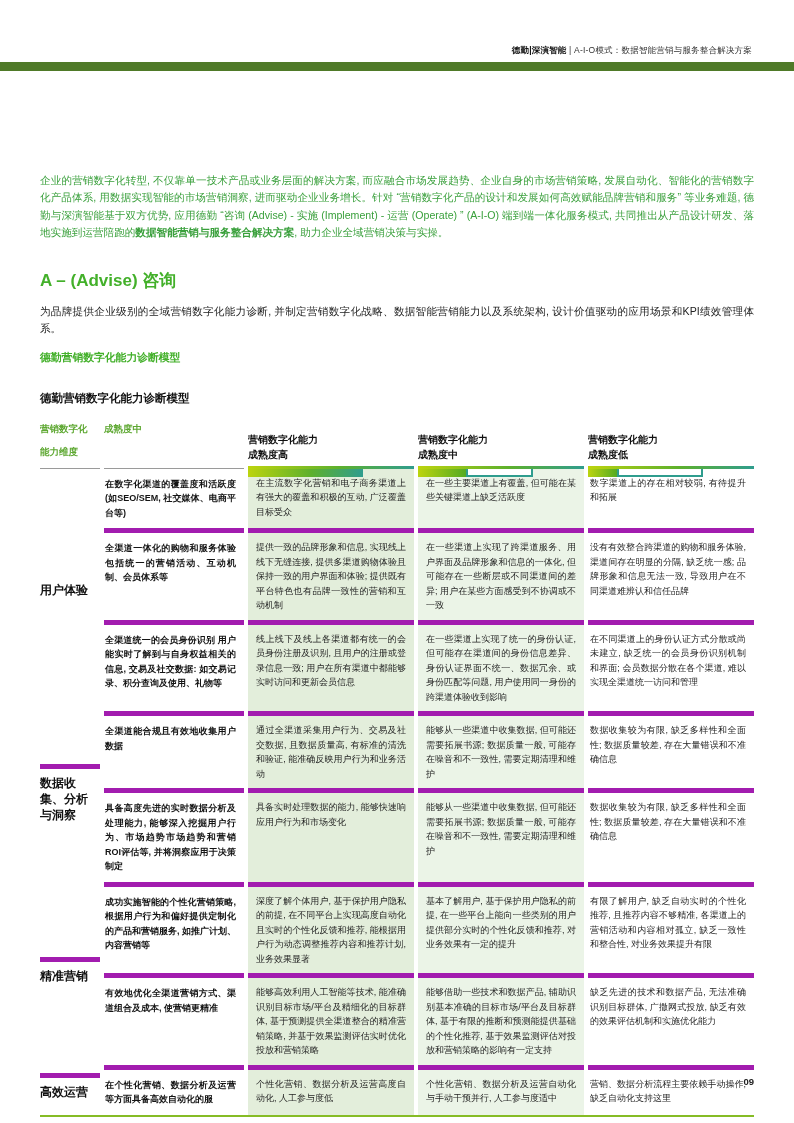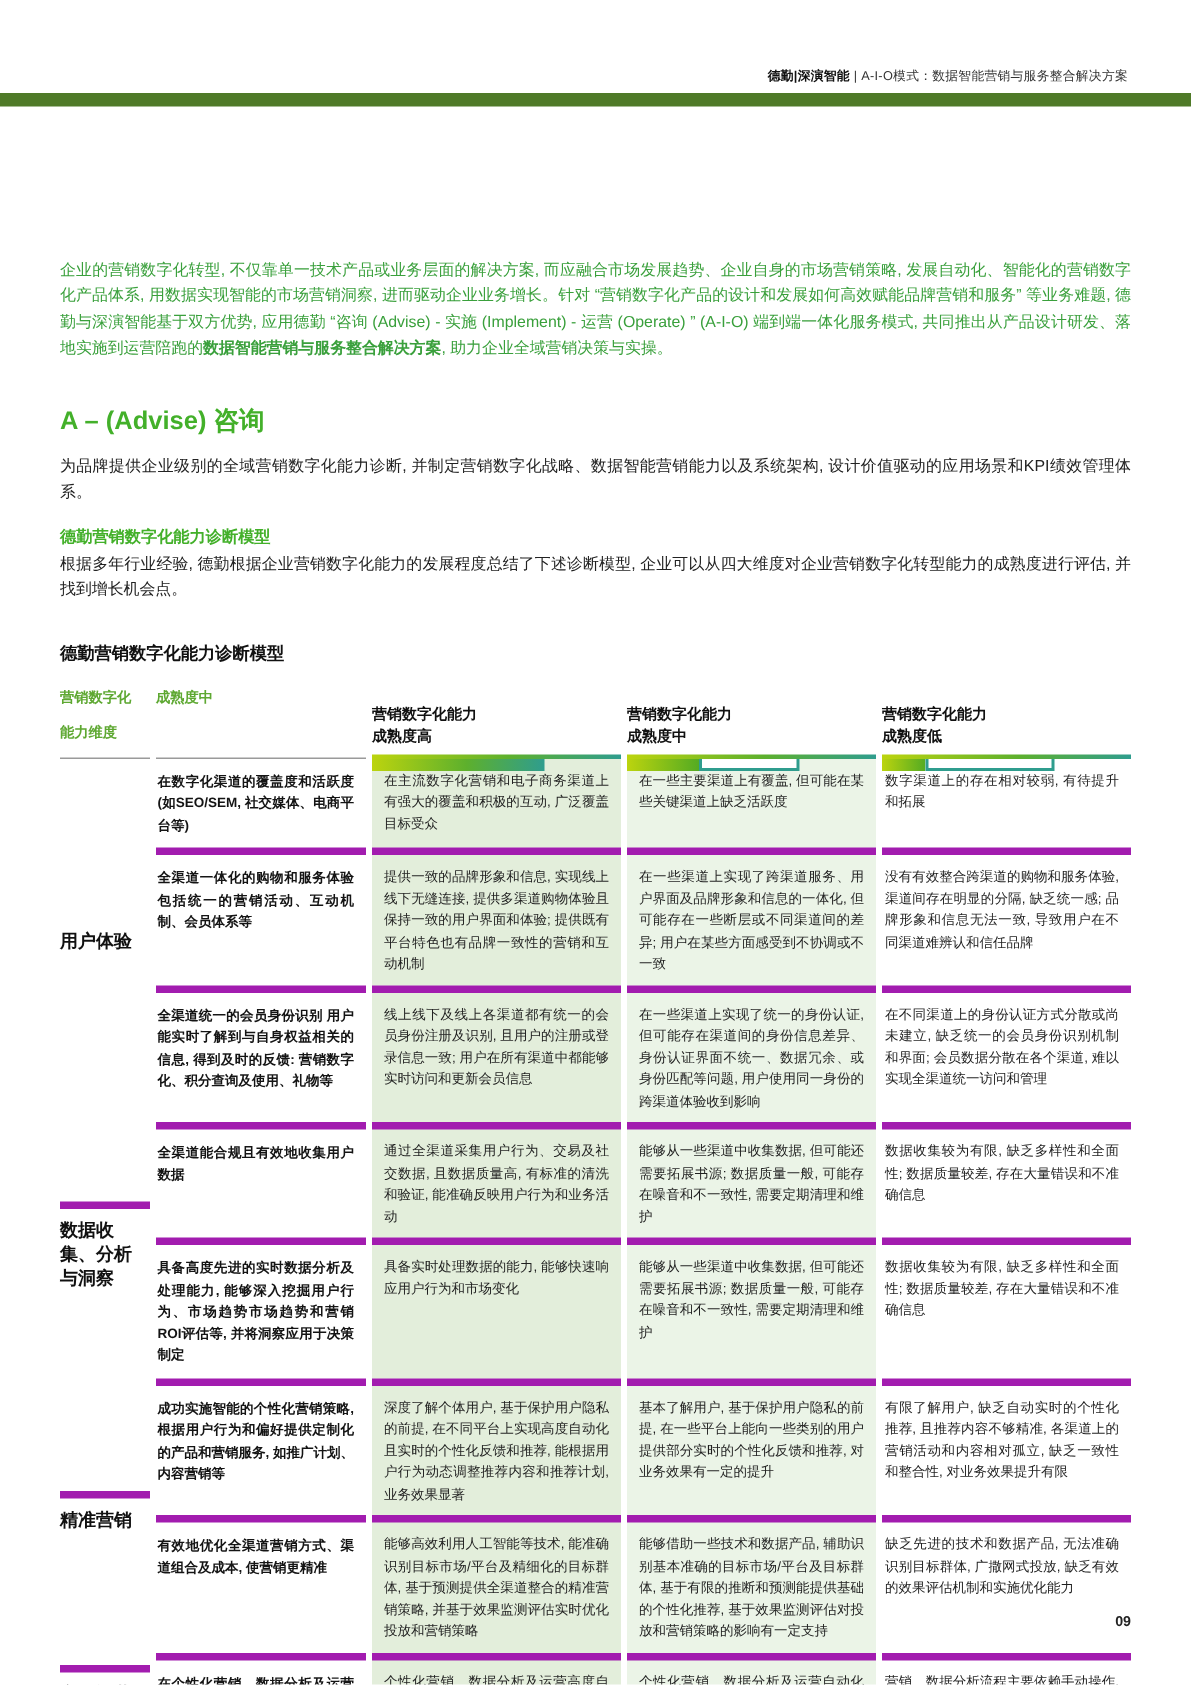--- a/index.html
+++ b/index.html
@@ -68,21 +68,20 @@
 
 <div class="content">
 
   <p class="intro"><span>企业的营销数字化转型, 不仅靠单一技术产品或业务层面的解决方案, 而应融合市场发展趋势、企业自身的市场营销策略, 发展自动化、智能化的营销数字化产品体系, 用数据实现智能的市场营销洞察, 进而驱动企业业务增长。针对 “营销数字化产品的设计和发展如何高效赋能品牌营销和服务” 等业务难题, 德勤与深演智能基于双方优势, 应用德勤 “咨询 (Advise) - 实施 (Implement) - 运营 (Operate) ” (A-I-O) 端到端一体化服务模式, 共同推出从产品设计研发、落地实施到运营陪跑的</span><b>数据智能营销与服务整合解决方案</b><span>, 助力企业全域营销决策与实操。</span></p>
 
   <h1 class="h1">A – (Advise) 咨询</h1>
 
   <p class="para">为品牌提供企业级别的全域营销数字化能力诊断, 并制定营销数字化战略、数据智能营销能力以及系统架构, 设计价值驱动的应用场景和KPI绩效管理体系。</p>
 
   <h2 class="h2">德勤营销数字化能力诊断模型</h2>
-  <p class="para para2">根据多年行业经验, 德勤根据企业营销数字化能力的发展程度总结了下述诊断模型, 企业可以从四大维度对企业营销数字化转型能力的成熟度进行评估, 并找到增长机会点。</p>
 
   <div class="table-title">德勤营销数字化能力诊断模型</div>
 
   <div class="diag-table">
 
     <div class="hcell green u" style="grid-row:1;grid-column:1">营销数字化
 能力维度</div>
     <div class="hcell green u" style="grid-row:1;grid-column:2">成熟度中</div>
     <div class="hcell dark" style="grid-row:1;grid-column:3">
       <span>营销数字化能力
@@ -113,21 +112,21 @@
     <div class="cell scope" style="grid-row:2;min-height:55px">在数字化渠道的覆盖度和活跃度 (如SEO/SEM, 社交媒体、电商平台等)</div>
     <div class="cell c3" style="grid-row:2">在主流数字化营销和电子商务渠道上有强大的覆盖和积极的互动, 广泛覆盖目标受众</div>
     <div class="cell c4" style="grid-row:2">在一些主要渠道上有覆盖, 但可能在某些关键渠道上缺乏活跃度</div>
     <div class="cell c5" style="grid-row:2">数字渠道上的存在相对较弱, 有待提升和拓展</div>
 
     <div class="cell scope bd" style="grid-row:3;min-height:80px">全渠道一体化的购物和服务体验包括统一的营销活动、互动机制、会员体系等</div>
     <div class="cell c3 bd" style="grid-row:3">提供一致的品牌形象和信息, 实现线上线下无缝连接, 提供多渠道购物体验且保持一致的用户界面和体验; 提供既有平台特色也有品牌一致性的营销和互动机制</div>
     <div class="cell c4 bd" style="grid-row:3">在一些渠道上实现了跨渠道服务、用户界面及品牌形象和信息的一体化, 但可能存在一些断层或不同渠道间的差异; 用户在某些方面感受到不协调或不一致</div>
     <div class="cell c5 bd" style="grid-row:3">没有有效整合跨渠道的购物和服务体验, 渠道间存在明显的分隔, 缺乏统一感; 品牌形象和信息无法一致, 导致用户在不同渠道难辨认和信任品牌</div>
 
-    <div class="cell scope bd" style="grid-row:4;min-height:76px">全渠道统一的会员身份识别 用户能实时了解到与自身权益相关的信息, 得到及时的反馈: 营销数字化、积分查询及使用、礼物等</div>
+    <div class="cell scope bd" style="grid-row:4;min-height:76px">全渠道统一的会员身份识别 用户能实时了解到与自身权益相关的信息, 交易及社交数据: 如交易记录、积分查询及使用、礼物等</div>
     <div class="cell c3 bd" style="grid-row:4">线上线下及线上各渠道都有统一的会员身份注册及识别, 且用户的注册或登录信息一致; 用户在所有渠道中都能够实时访问和更新会员信息</div>
     <div class="cell c4 bd" style="grid-row:4">在一些渠道上实现了统一的身份认证, 但可能存在渠道间的身份信息差异、身份认证界面不统一、数据冗余、或身份匹配等问题, 用户使用同一身份的跨渠道体验收到影响</div>
     <div class="cell c5 bd" style="grid-row:4">在不同渠道上的身份认证方式分散或尚未建立, 缺乏统一的会员身份识别机制和界面; 会员数据分散在各个渠道, 难以实现全渠道统一访问和管理</div>
 
     <div class="cell scope bd" style="grid-row:5;min-height:60px">全渠道能合规且有效地收集用户数据</div>
     <div class="cell c3 bd" style="grid-row:5">通过全渠道采集用户行为、交易及社交数据, 且数据质量高, 有标准的清洗和验证, 能准确反映用户行为和业务活动</div>
     <div class="cell c4 bd" style="grid-row:5">能够从一些渠道中收集数据, 但可能还需要拓展书源; 数据质量一般, 可能存在噪音和不一致性, 需要定期清理和维护</div>
     <div class="cell c5 bd" style="grid-row:5">数据收集较为有限, 缺乏多样性和全面性; 数据质量较差, 存在大量错误和不准确信息</div>
 
     <div class="cell scope bd" style="grid-row:6;min-height:66px">具备高度先进的实时数据分析及处理能力, 能够深入挖掘用户行为、市场趋势市场趋势和营销ROI评估等, 并将洞察应用于决策制定</div>

